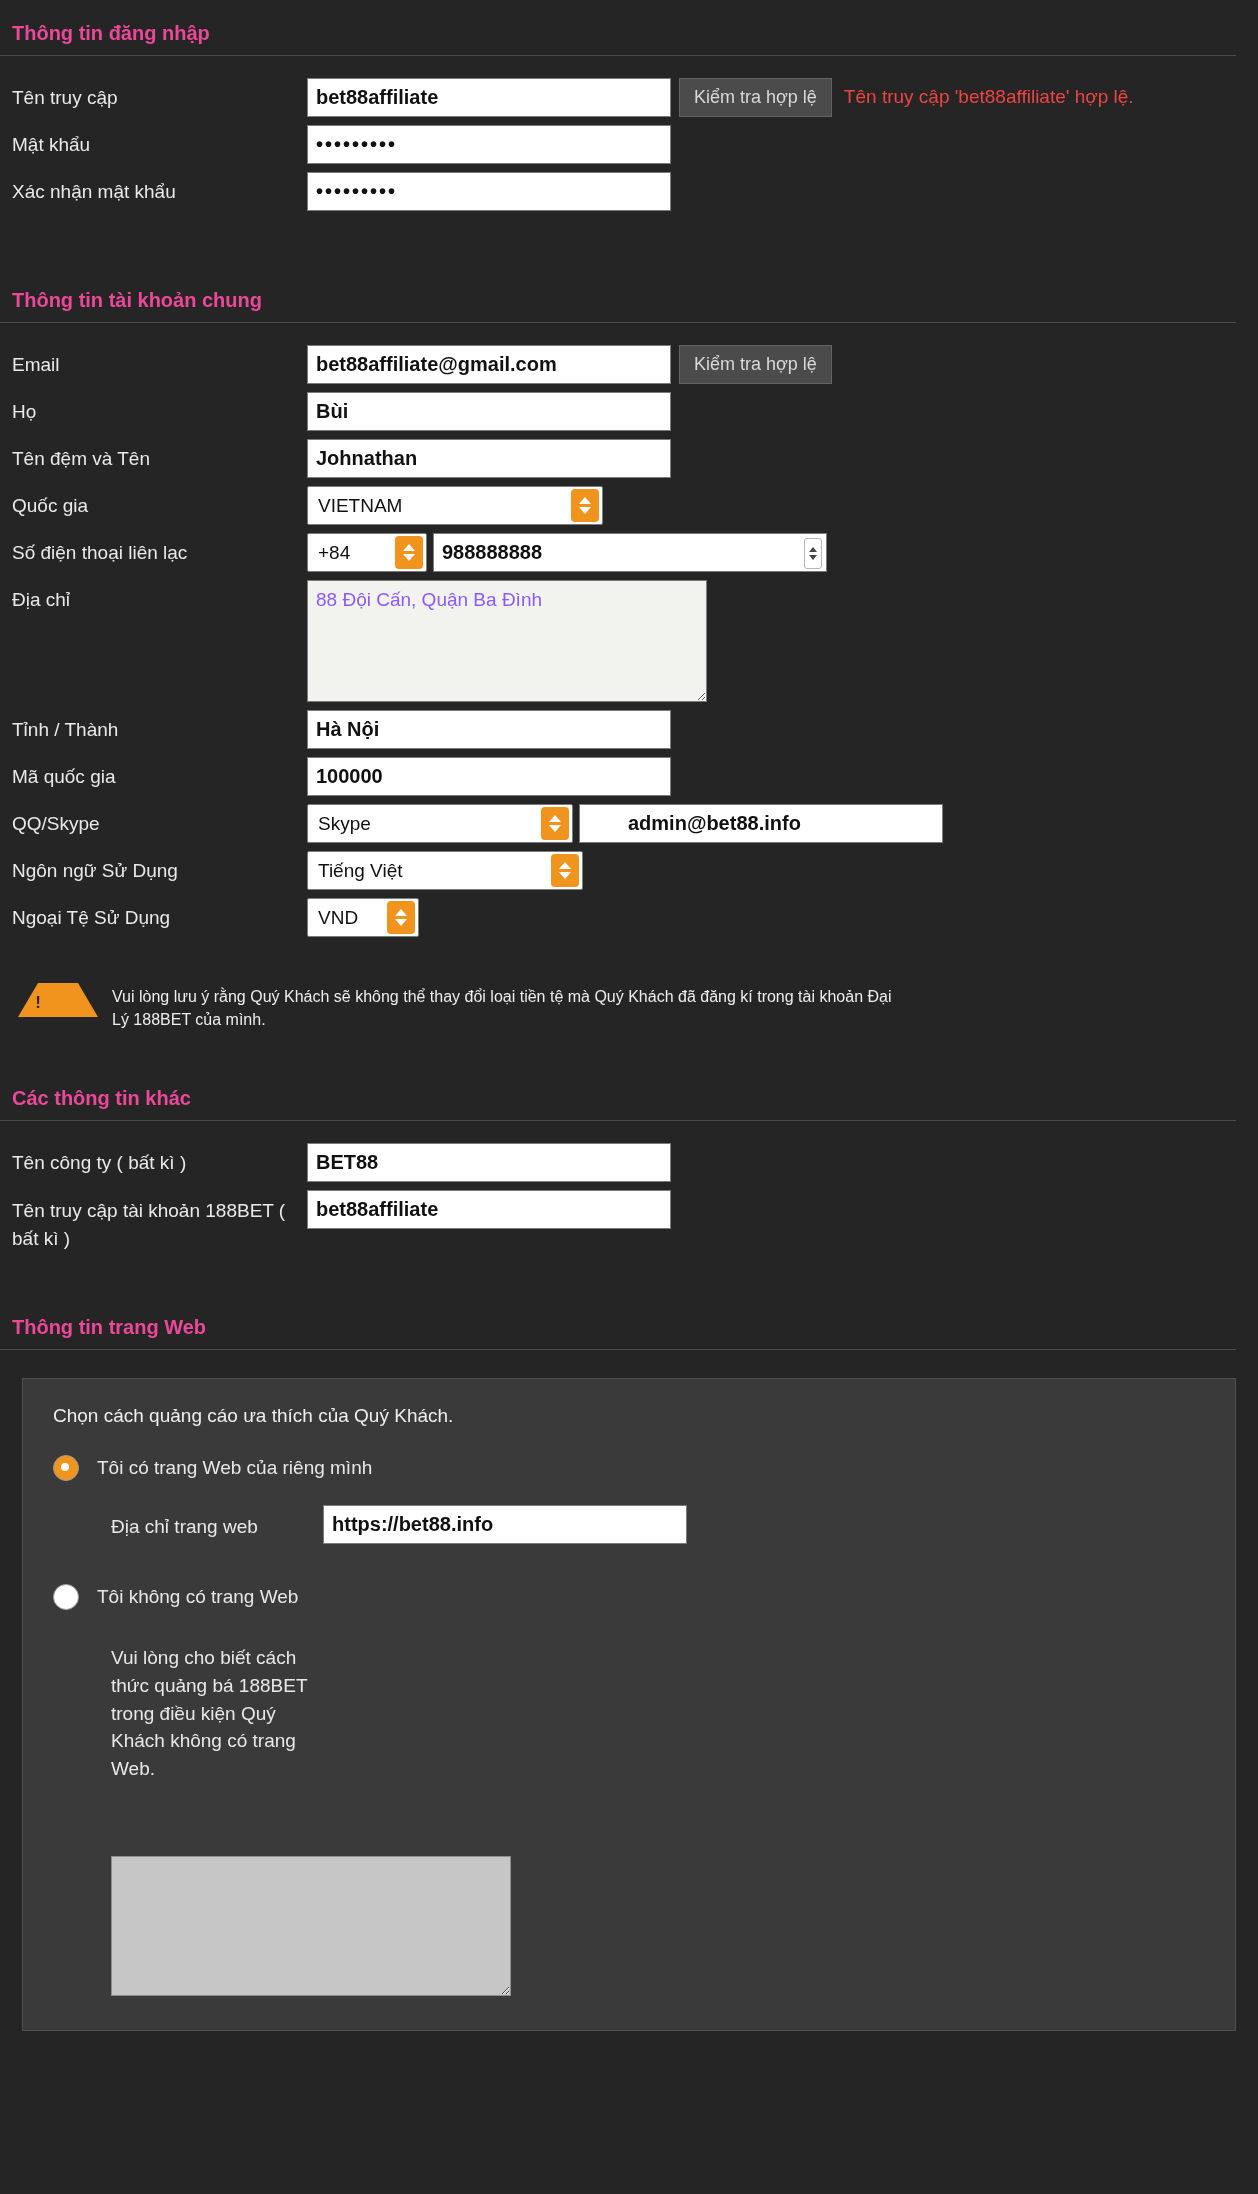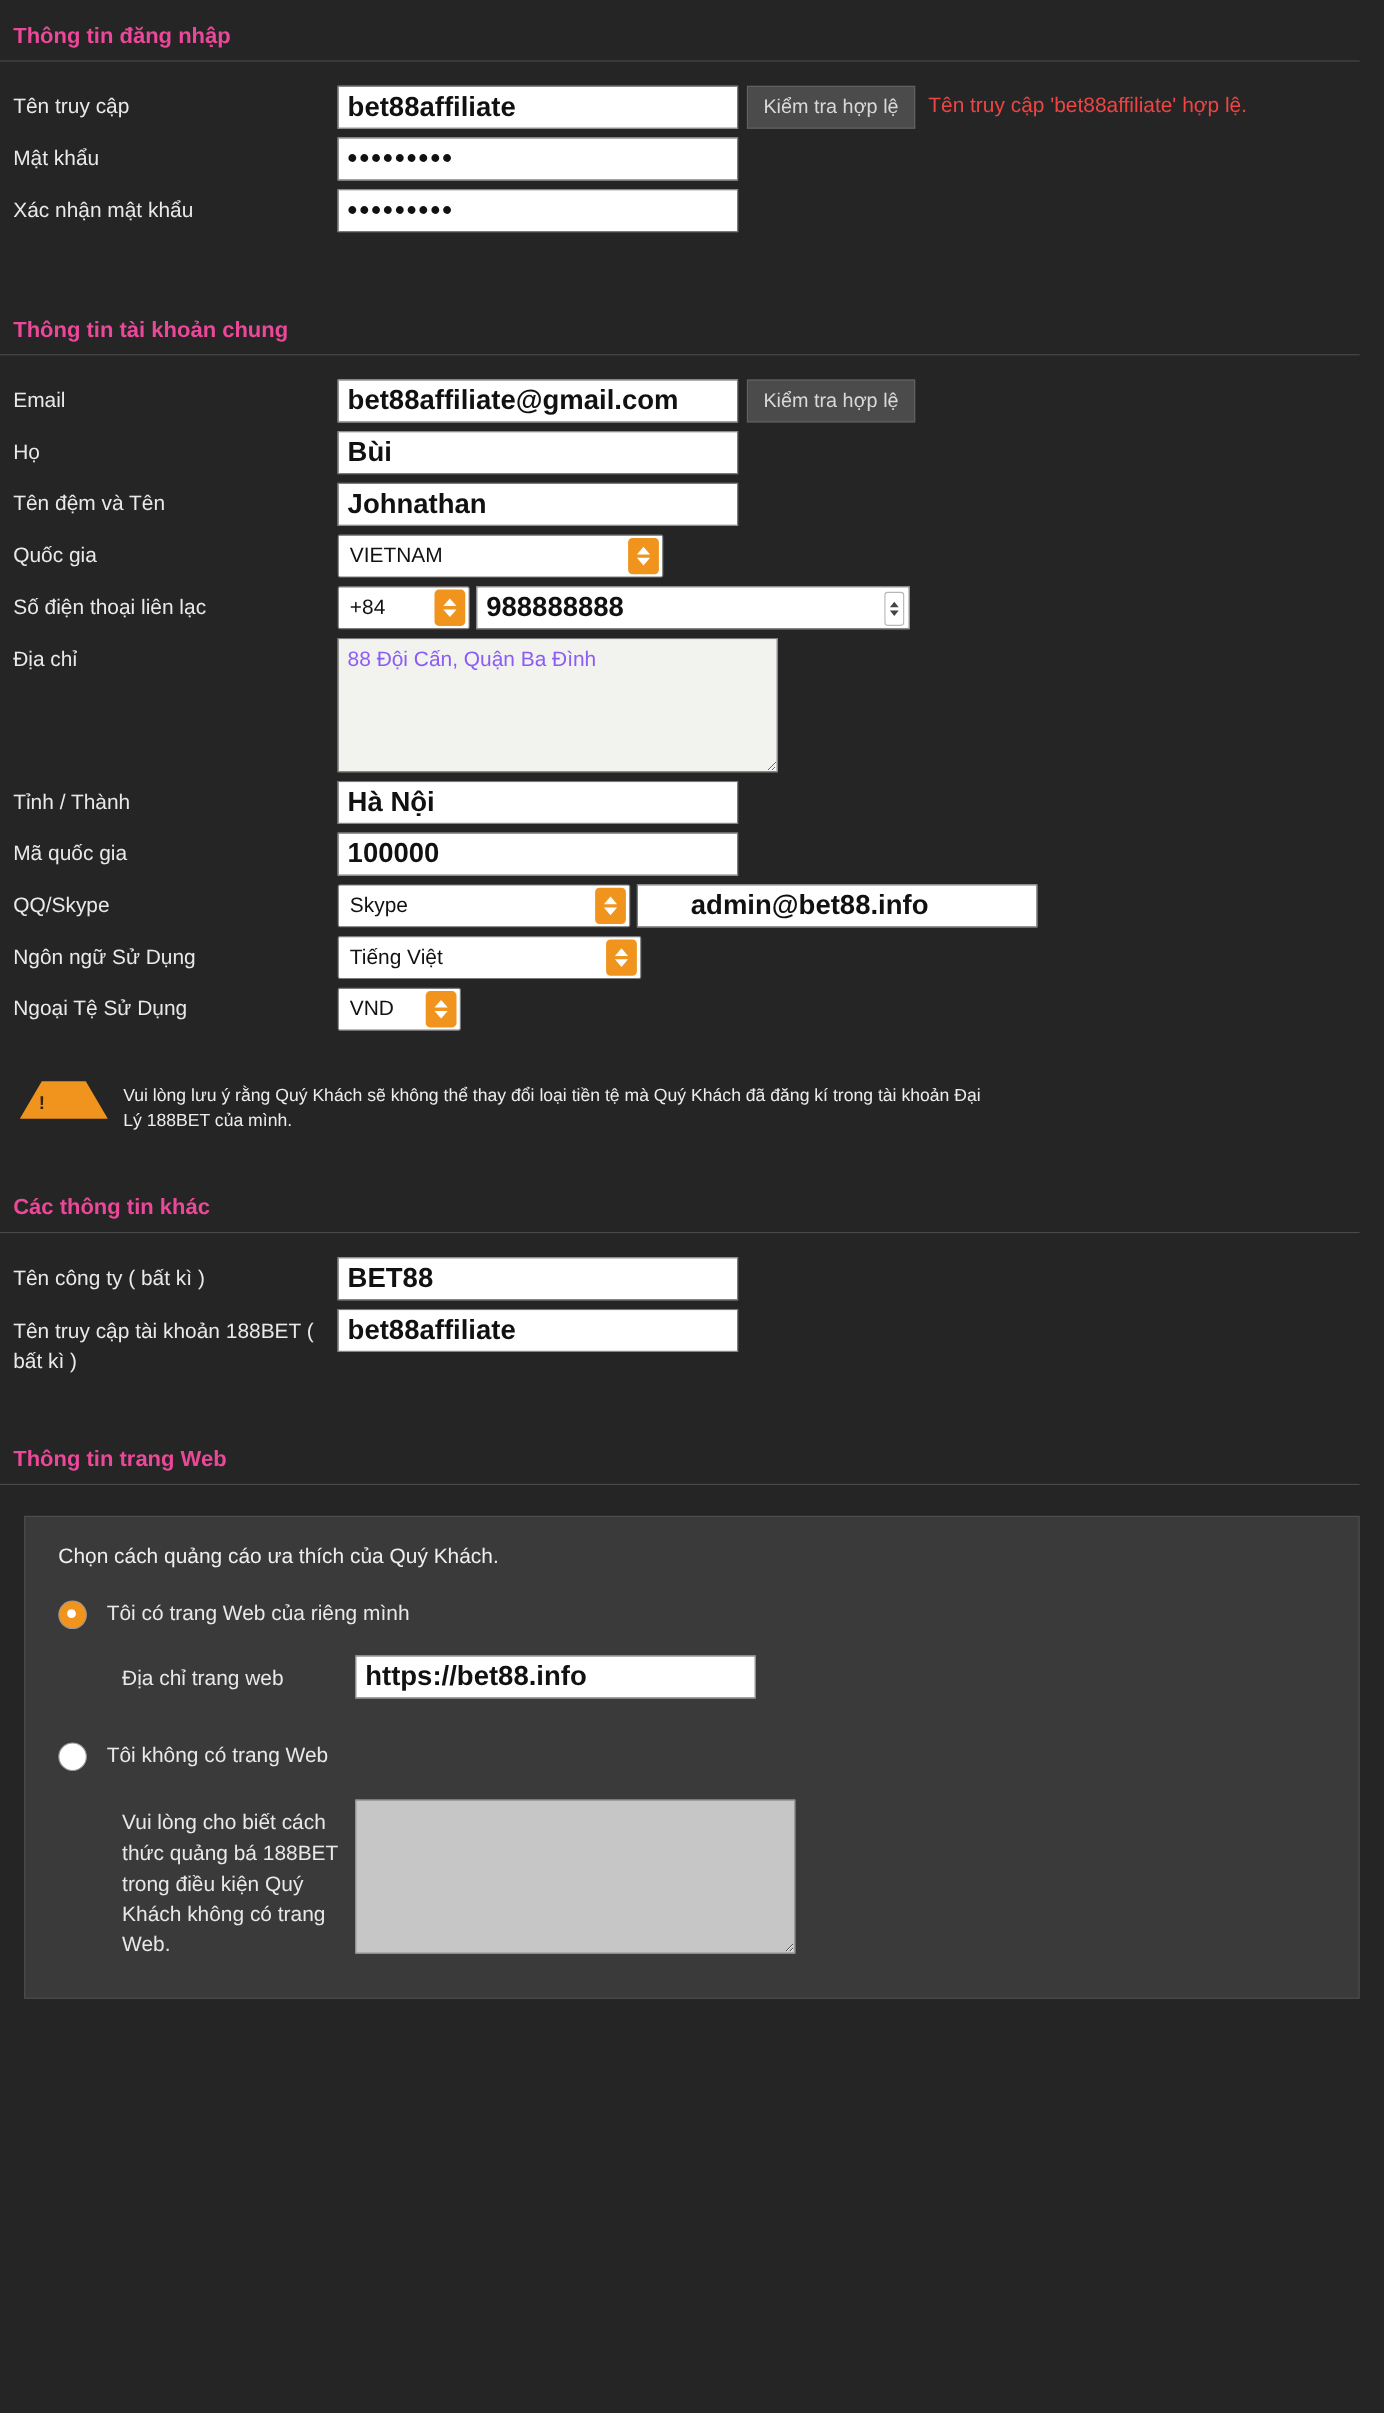--- a/index.html
+++ b/index.html
@@ -43,21 +43,21 @@
     flex: 0 0 295px;
     font-size: 19px;
     color: #e9e9e9;
     line-height: 1.35;
     padding-top: 7px;
   }
   .label.multiline { line-height: 1.45; }
   .field { display: flex; align-items: flex-start; }
   input.txt {
     font-family: "Liberation Sans", sans-serif;
-    font-size: 25px;
+    font-size: 20px;
     font-weight: bold;
     color: #111;
     background: #ffffff;
     border: 1px solid #7b7b7b;
     padding: 6px 8px;
     box-sizing: border-box;
     height: 39px;
   }
   input.w-main { width: 364px; }
   input.w-email { width: 364px; }
@@ -451,21 +451,21 @@
         <input class="txt w-web" type="text" value="https://bet88.info" style="">
       </div>
 
       <div class="spacer-40"></div>
 
       <div class="radio-row">
         <span class="radio"></span>
         <span class="radio-label">Tôi không có trang Web</span>
       </div>
 
-      <div class="sub-row" style="margin-top:26px;">
+      <div class="sub-row" style="margin-top:26px;flex-direction:column;">
         <div class="sub-label">Vui lòng cho biết cách thức quảng bá 188BET trong điều kiện Quý Khách không có trang Web.</div>
         <textarea class="addr note-box" style=""></textarea>
       </div>
     </div>
   </div>
 
   <div class="spacer-24"></div>
 </div>
 
 </body></html>

